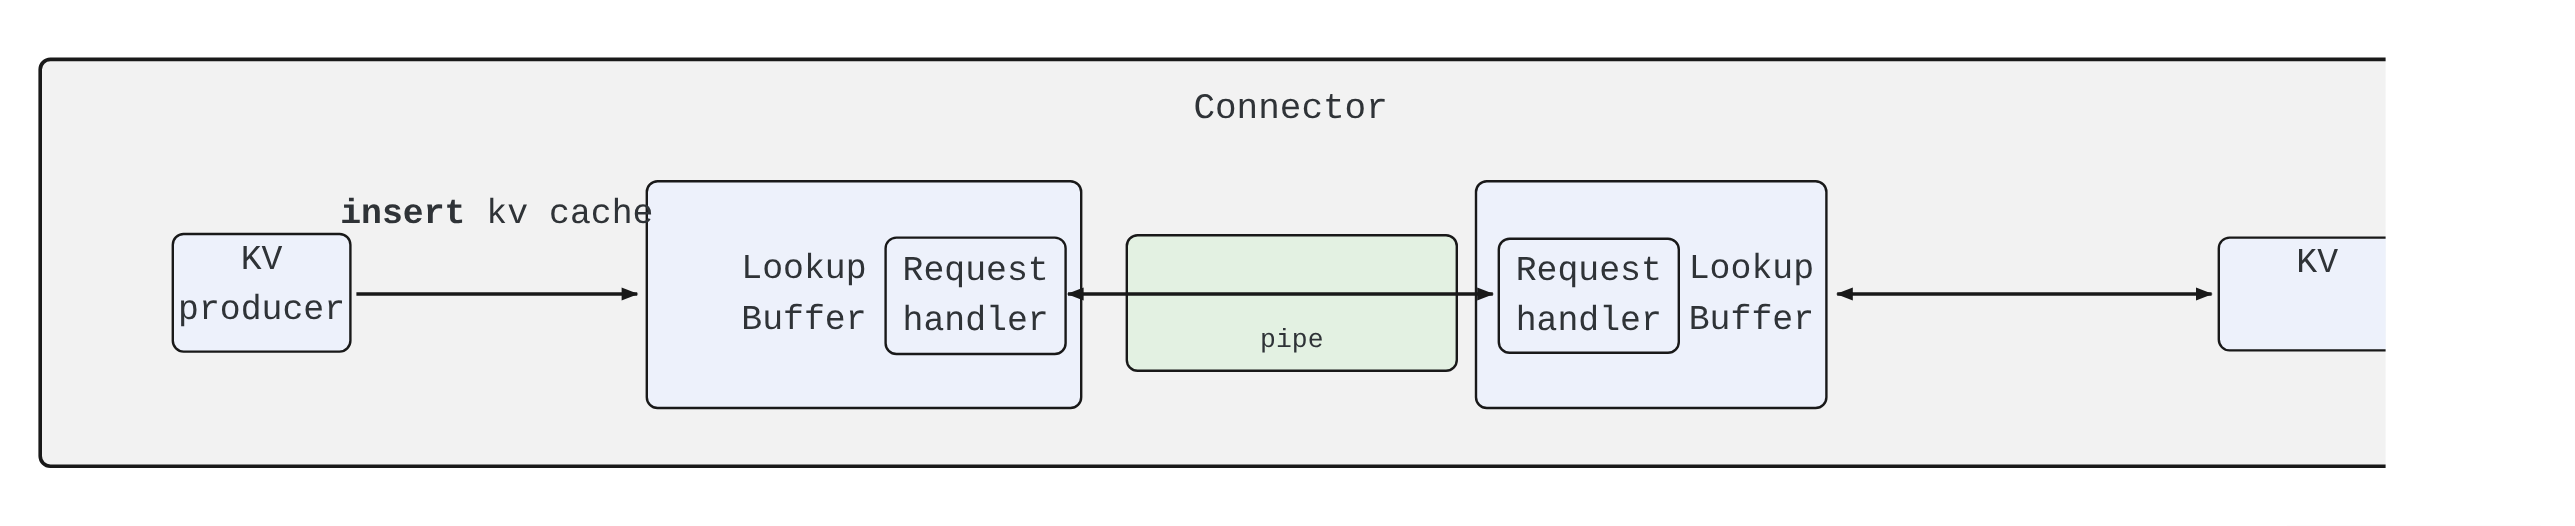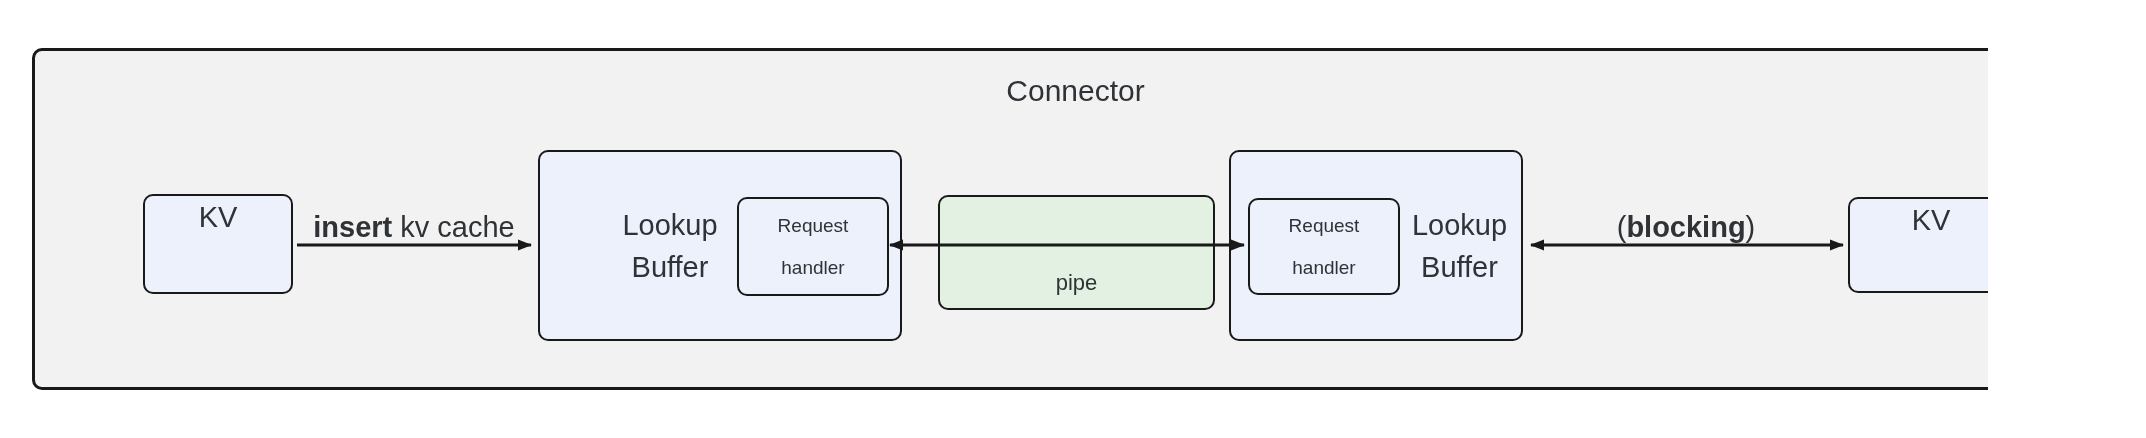--- a/index.html
+++ b/index.html
@@ -15,20 +15,21 @@
     --border: #191919;
     --text: #2f3337;
   }
   .canvas {
     position: relative;
     width: 1988px;
     height: 438px;
     background: #ffffff;
     overflow: hidden;
     color: var(--text);
+    font-family: Liberation Mono, monospace;
   }
   .outer {
     position: absolute;
     left: 32px; top: 48px;
     width: 2087px; height: 342px;
     background: var(--outer-fill);
     border: 3px solid var(--border);
     border-radius: 10px;
     box-sizing: border-box;
   }
@@ -76,21 +77,21 @@
   .node-inner {
     position: absolute;
     background: var(--node-fill);
     border: 2.5px solid var(--border);
     border-radius: 10px;
     box-sizing: border-box;
     display: flex;
     flex-direction: column;
     align-items: center;
     justify-content: center;
-    font-size: 19px;
+    font-size: 29px;
     line-height: 42px;
     text-align: center;
   }
   .rh-left  { left: 197px; top: 45px; width: 152px; height: 99px; }
   .rh-right { left: 17px;  top: 46px; width: 152px; height: 97px; }
   .pipe {
     position: absolute;
     left: 938px; top: 195px;
     width: 277px; height: 115px;
     background: var(--pipe-fill);
@@ -114,37 +115,37 @@
   .arrows .ah { fill: var(--border); }
   .edge-label {
     position: absolute;
     top: 160px;
     width: 500px;
     text-align: center;
     font-size: 29px;
     line-height: 38px;
     color: var(--text);
     z-index: 3;
-    margin-top: 48px;
   }
   .edge-label .b { font-weight: 700; }
   .edge-label-insert { left: 164px; }
   .edge-label-drop   { left: 1436px; }
 </style>
 </head>
 <body>
 
 <div class="canvas">
 
   <div class="outer"></div>
 
   <div class="title">Connector</div>
 
   <div class="node node-kv-producer">
     <div>KV</div>
+    <div>producer</div>
   </div>
 
   <div class="node node-lookup-left">
     <div class="lookup-label lookup-label-left">
       <div>Lookup</div>
       <div>Buffer</div>
     </div>
     <div class="node-inner rh-left">
       <div>Request</div>
       <div>handler</div>
@@ -168,21 +169,20 @@
 
   <div class="node node-kv-consumer">
     <div>KV</div>
   </div>
 
   <div class="edge-label edge-label-insert">
     <div><span class="b">insert</span><span> kv cache</span></div>
   </div>
 
   <div class="edge-label edge-label-drop">
-    <div><span>(</span><span class="b">blocking</span><span>)</span></div>
   </div>
 
   <svg class="arrows" width="2146" height="438" viewBox="0 0 2146 438">
     <defs>
       <marker id="ah" viewBox="0 0 16 16" refX="14" refY="8" markerWidth="16" markerHeight="16" markerUnits="userSpaceOnUse" orient="auto-start-reverse">
         <path class="ah" d="M1,2.5 L15,8 L1,13.5 Z"></path>
       </marker>
     </defs>
     <line x1="297" y1="245" x2="531" y2="245" marker-end="url(#ah)"></line>
     <line x1="890" y1="245" x2="1244" y2="245" marker-start="url(#ah)" marker-end="url(#ah)"></line>

